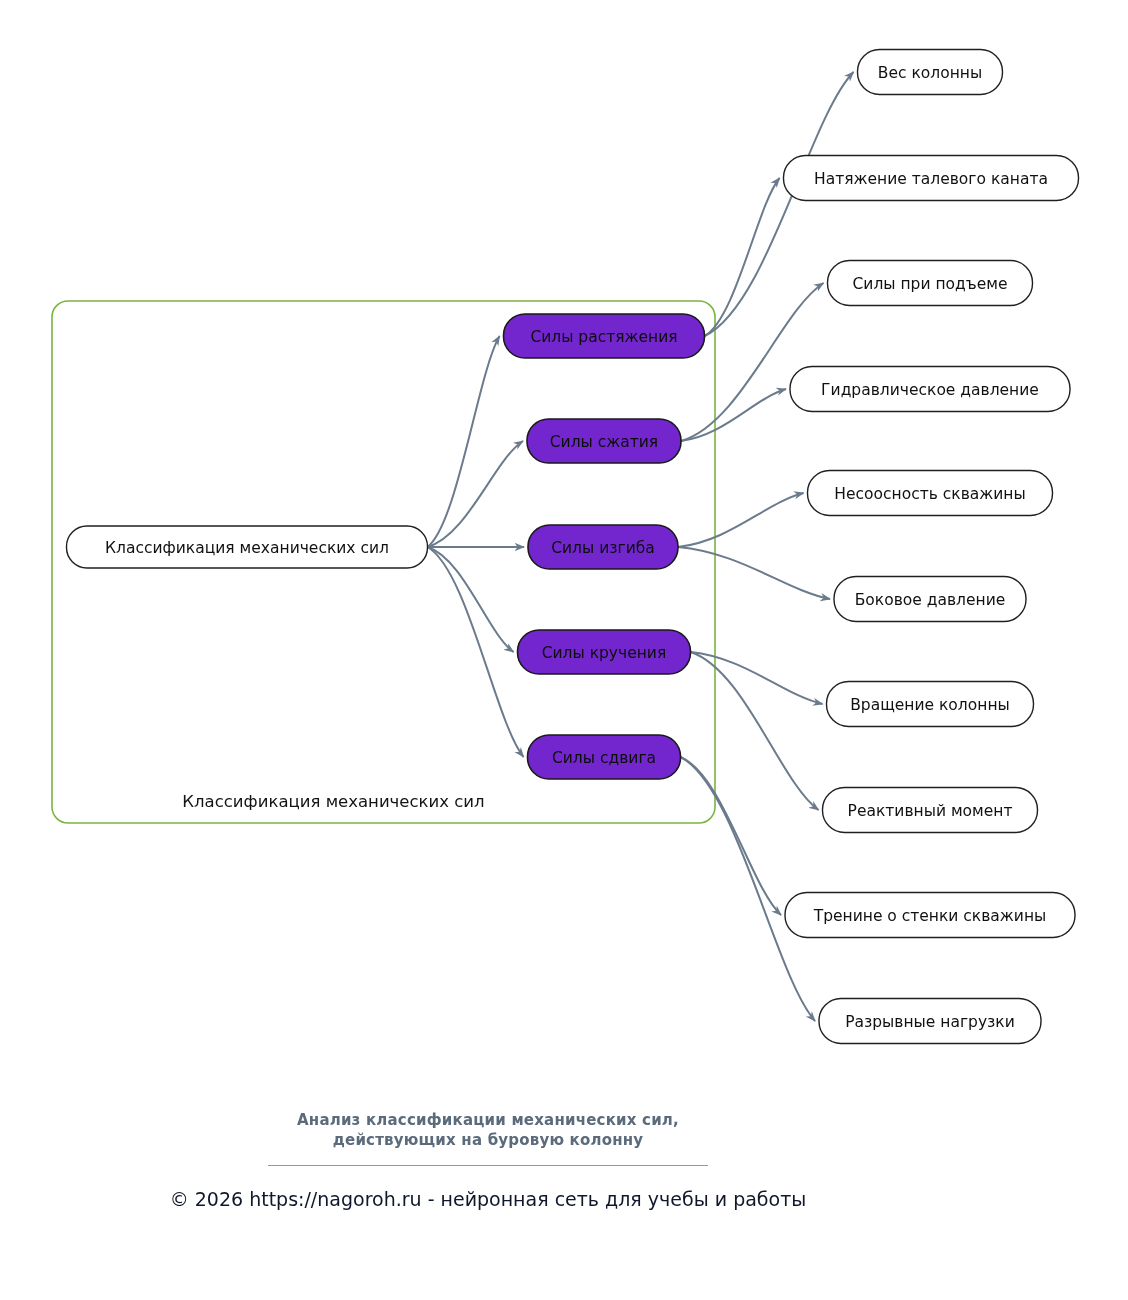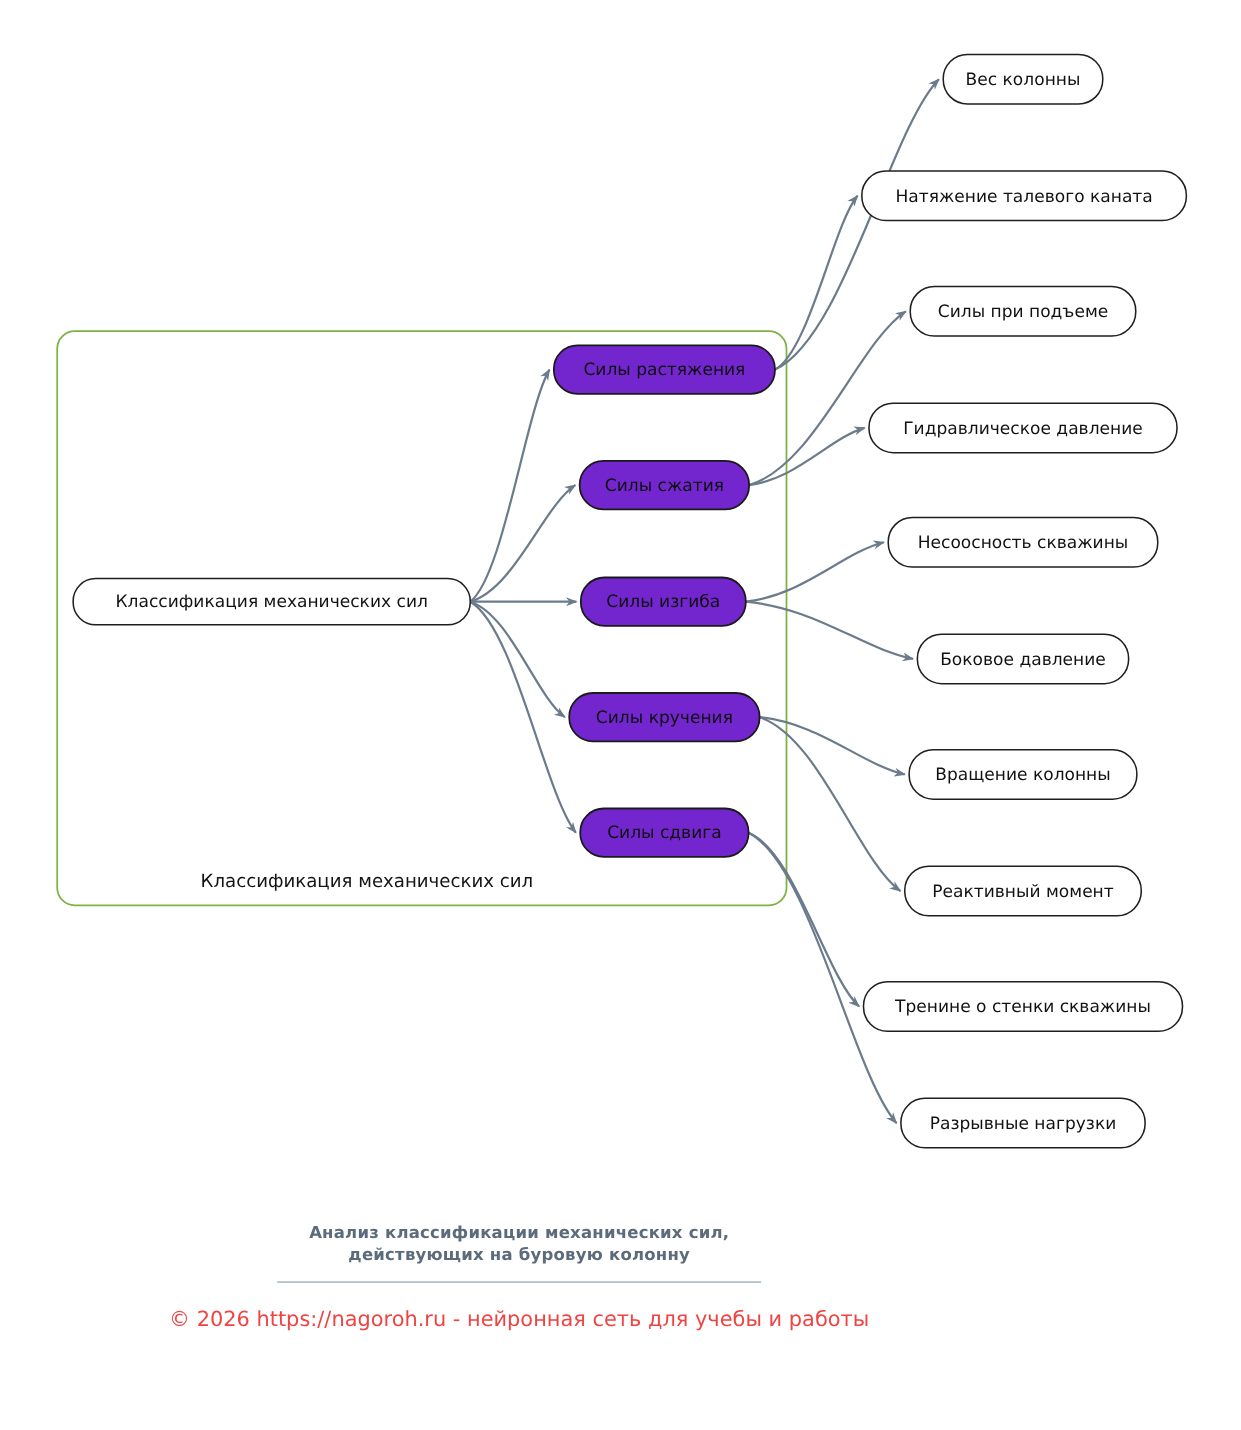--- a/index.html
+++ b/index.html
@@ -62,40 +62,41 @@
     fill: none;
     stroke: #6b7b8c;
     stroke-width: 2.0;
   }
   .footer-wrap {
     position: absolute;
     left: 0;
     top: 1110px;
     width: 944px;
     text-align: center;
+    padding-left: 16px;
   }
   .footer-title {
     font-family: "DejaVu Sans", "Liberation Sans", sans-serif;
     font-size: 15px;
     font-weight: bold;
     color: #5b6b7c;
     line-height: 1.35;
     letter-spacing: 0.2px;
     white-space: pre-line;
   }
   .footer-rule {
     width: 440px;
     height: 0;
     border-top: 1.5px solid #8a99a8;
     margin: 14px auto 0 auto;
   }
   .footer-credit {
     font-family: "DejaVu Sans", "Liberation Sans", sans-serif;
     font-size: 19px;
-    color: #ef4444;
+    color: #0f172a;
     margin-top: 22px;
   }
 </style>
 </head>
 <body>
 
 <svg id="diagram-canvas" viewBox="0 0 1128 1300">
   <defs>
     <marker id="arrowhead" markerWidth="11" markerHeight="9" refX="9.5" refY="4.5" orient="auto" markerUnits="userSpaceOnUse">
       <path d="M0,0.4 L10.5,4.5 L0,8.6 L3.1,4.5 Z" fill="#6b7b8c"></path>

